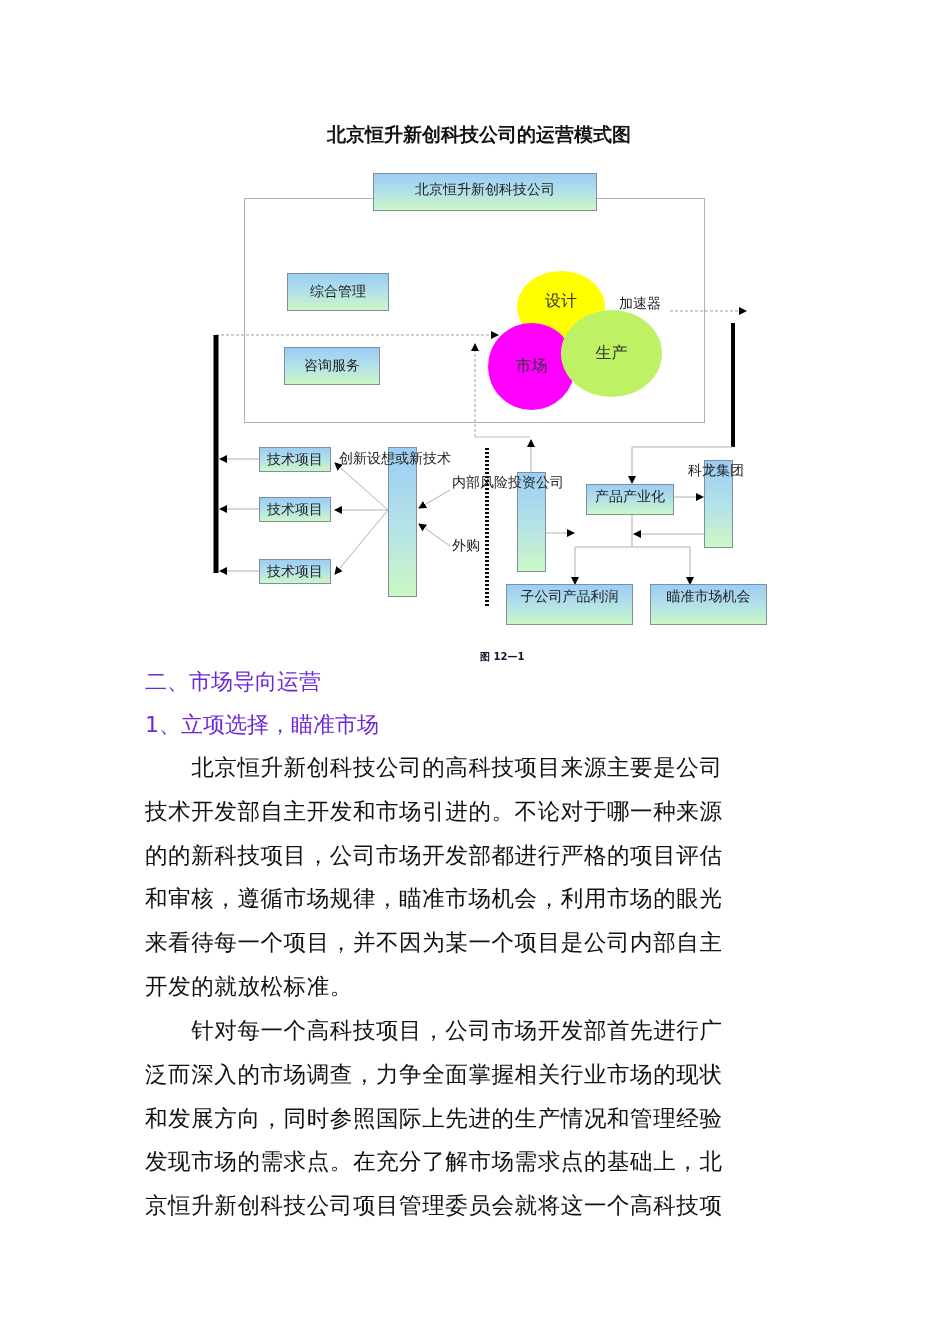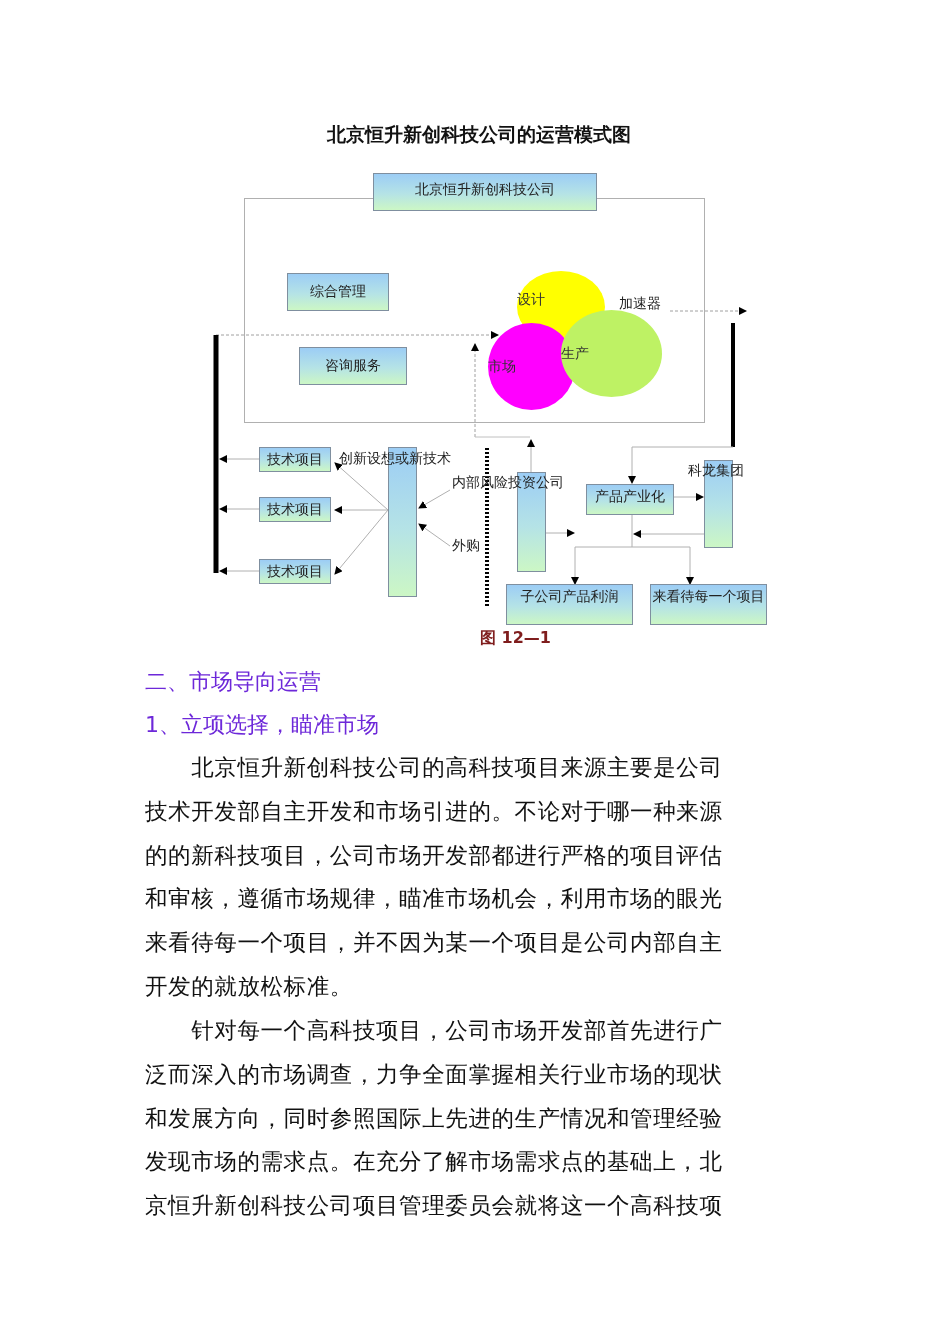--- a/index.html
+++ b/index.html
@@ -4,30 +4,30 @@
 <style>
   html, body { margin: 0; padding: 0; background: #ffffff; }
   body { width: 950px; height: 1344px; position: relative; overflow: hidden;
          font-family: "DejaVu Serif", "Liberation Serif", serif; color: #111; }
   .diagram-title { position: absolute; left: 0; width: 958px; top: 122px; text-align: center;
                    font-family: "DejaVu Sans", "Liberation Sans", sans-serif; font-weight: bold; font-size: 19px; color: #111; }
   .gbox { position: absolute; box-sizing: border-box; border: 1px solid #7f8f9f;
           background: linear-gradient(to bottom, #9ccdf5 0%, #b5e3e6 55%, #ccf7c5 100%);
           font-size: 14px; color: #222; text-align: center; white-space: nowrap; }
   .label { position: absolute; font-size: 14px; color: #222; white-space: nowrap; }
-  .circle { position: absolute; border-radius: 50%; display: flex; align-items: center; justify-content: flex-start;
-            font-size: 14px; color: #333; box-sizing: border-box; }
+  .circle { position: absolute; border-radius: 50%; display: flex; align-items: center; justify-content: center;
+            font-size: 16px; color: #333; box-sizing: border-box; }
   svg.lines { position: absolute; left: 0; top: 0; }
   .heading { position: absolute; left: 145px; font-family: "DejaVu Sans", "Liberation Sans", sans-serif;
              font-weight: normal; font-size: 22px; color: #6d28d9; white-space: nowrap; }
   .para { position: absolute; left: 145px; width: 662px; font-size: 22.5px; line-height: 43.8px;
           color: #111; text-align: justify; letter-spacing: 0.6px; font-family: Liberation Serif, serif; }
   .para .line { display: block; white-space: nowrap; }
-  .fig-caption { position: absolute; left: 480px; top: 628px; font-family: "DejaVu Sans", "Liberation Sans", sans-serif;
-                 font-weight: bold; font-size: 16px; color: #7f1d1d; }
+  .fig-caption { position: absolute; left: 480px; top: 650px; font-family: "DejaVu Sans", "Liberation Sans", sans-serif;
+                 font-weight: bold; font-size: 10px; color: #0f172a; }
 </style>
 </head>
 <body>
 
 <div>
 
   <div class="diagram-title">北京恒升新创科技公司的运营模式图</div>
 
   <svg class="lines" width="950" height="650">
     <defs>
@@ -73,21 +73,21 @@
     <line x1="704" y1="534" x2="634" y2="534" stroke="#b0b0b0" marker-end="url(#arr)"></line>
 
     <line x1="632" y1="508" x2="632" y2="547" stroke="#b0b0b0"></line>
     <polyline points="632,547 575,547 575,584" fill="none" stroke="#b0b0b0" marker-end="url(#arr)"></polyline>
     <polyline points="632,547 690,547 690,584" fill="none" stroke="#b0b0b0" marker-end="url(#arr)"></polyline>
   </svg>
 
   <div class="gbox" style="left:373px; top:173px; width:224px; height:38px; line-height:30px;">北京恒升新创科技公司</div>
 
   <div class="gbox" style="left:287px; top:273px; width:102px; height:38px; line-height:34px;">综合管理</div>
-  <div class="gbox" style="left:299px; top:347px; width:108px; height:38px; line-height:34px;">咨询服务</div>
+  <div class="gbox" style="left:284px; top:347px; width:96px; height:38px; line-height:34px;">咨询服务</div>
 
   <div class="circle" style="left:517px; top:271px; width:88px; height:72px; background:#ffff00; align-items:flex-start; padding-top:20px;">
     <span>设计</span>
   </div>
   <div class="circle" style="left:488px; top:323px; width:87px; height:87px; background:#ff00ff;">
     <span>市场</span>
   </div>
   <div class="circle" style="left:561px; top:310px; width:101px; height:87px; background:#bef264;">
     <span>生产</span>
   </div>
@@ -104,21 +104,21 @@
   <div class="gbox" style="left:517px; top:472px; width:29px; height:100px;"></div>
   <div class="label" style="left:452px; top:474px;">内部风险投资公司</div>
   <div class="label" style="left:452px; top:537px;">外购</div>
 
   <div class="gbox" style="left:586px; top:484px; width:88px; height:31px; line-height:22px;">产品产业化</div>
 
   <div class="gbox" style="left:704px; top:460px; width:29px; height:88px;"></div>
   <div class="label" style="left:688px; top:462px;">科龙集团</div>
 
   <div class="gbox" style="left:506px; top:584px; width:127px; height:41px; line-height:22px;">子公司产品利润</div>
-  <div class="gbox" style="left:650px; top:584px; width:117px; height:41px; line-height:22px;">来看待每一个项目</div>
+  <div class="gbox" style="left:650px; top:584px; width:117px; height:41px; line-height:22px;">瞄准市场机会</div>
 
   <div class="fig-caption">图 12—1</div>
 </div>
 
 <div class="heading" style="top:667px;">二、市场导向运营</div>
 <div class="heading" style="top:710px;">1、立项选择，瞄准市场</div>
 
 <div class="para" style="top:746px;">
   <span class="line">　　北京恒升新创科技公司的高科技项目来源主要是公司</span>
   <span class="line">技术开发部自主开发和市场引进的。不论对于哪一种来源</span>

